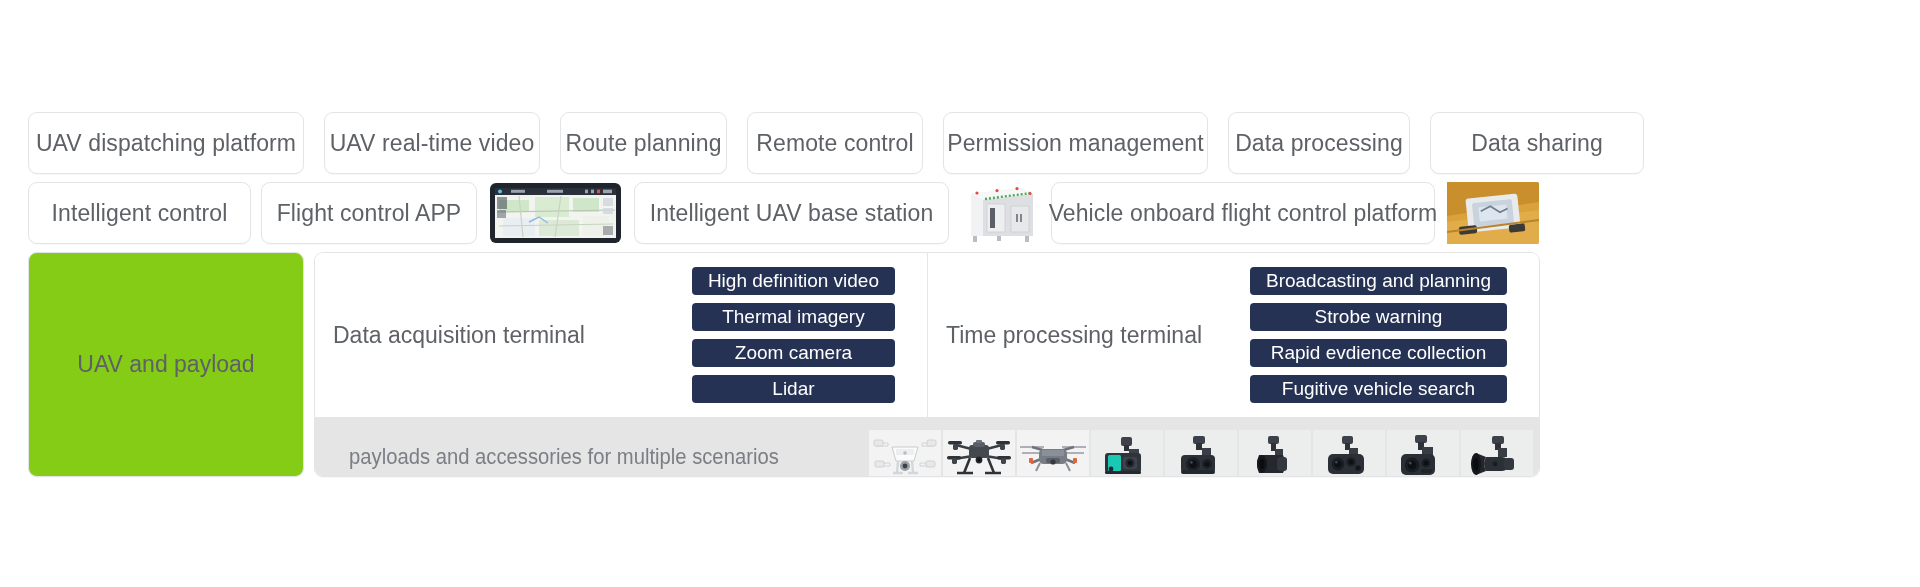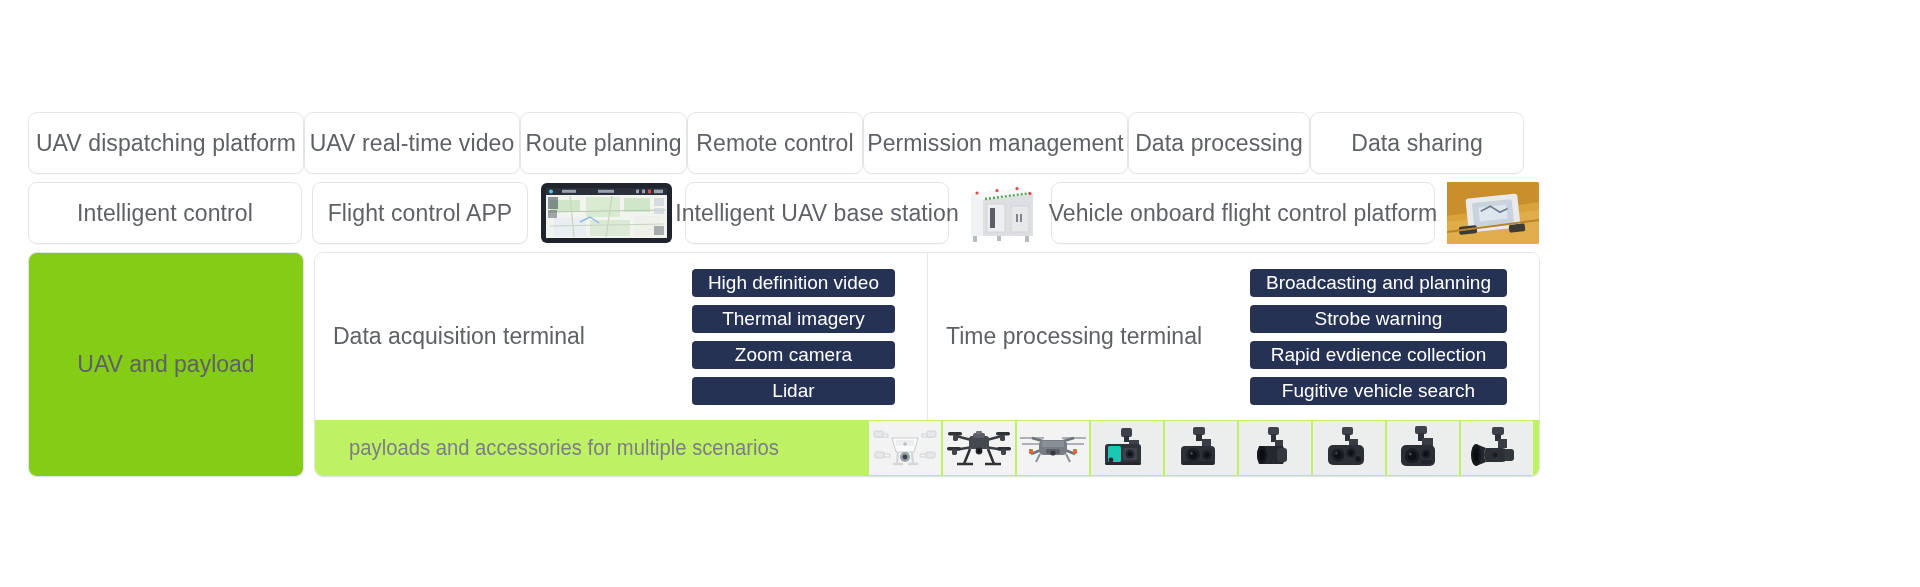--- a/index.html
+++ b/index.html
@@ -43,21 +43,21 @@
     letter-spacing: .1px;
     text-align: center;
     white-space: nowrap;
     padding: 0 18px;
     box-shadow: 0 1px 1px rgba(0,0,0,.03);
   }
 
   
   .row1 {
     display: flex;
-    gap: 0;
+    gap: 20px;
     height: 62px;
   }
   .row1 .pill { height: 62px; flex: 0 0 auto; }
 
   
   .row2 {
     display: flex;
     gap: 10px;
     height: 62px;
     align-items: stretch;
@@ -147,24 +147,24 @@
     align-items: center;
     justify-content: center;
     padding: 0 16px;
     white-space: nowrap;
   }
   .chip-col.right .chip { min-width: 246px; }
 
   
   .payload-bar {
     flex: 0 0 56px;
-    background: #bef264;
-    display: flex;
-    align-items: center;
-    padding: 0 6px 0 34px;
+    background: #e5e5e5;
+    display: flex;
+    align-items: center;
+    padding: 12px 6px 0 34px;
     gap: 0;
   }
 
   .payload-bar-label {
     color: #7b7e84;
     font-size: 22px;
     white-space: nowrap;
     font-family: "Liberation Sans Narrow", "Liberation Sans", sans-serif;
     transform: scaleX(.92);
     transform-origin: left center;
@@ -256,21 +256,21 @@
           <rect x="8" y="15" width="10" height="12" fill="#3b4450" opacity=".55"></rect>
           <rect x="8" y="28" width="9" height="8" fill="#3b4450" opacity=".45"></rect>
           <rect x="114" y="16" width="10" height="8" fill="#cfd6dd" opacity=".8"></rect>
           <rect x="114" y="26" width="10" height="6" fill="#cfd6dd" opacity=".8"></rect>
           <rect x="114" y="44" width="10" height="9" fill="#3b4450" opacity=".4"></rect>
           <path d="M40 40 l10 -5 l9 6" stroke="#8fb8e0" stroke-width="1.4" fill="none"></path>
           <rect x="6" y="56" width="121" height="5" fill="#20242c"></rect>
         </svg>
       </div>
 
-      <div class="pill" style="width:264px">
+      <div class="pill" style="width:315px">
           <span>Intelligent UAV base station</span>
         </div>
 
       <div class="photo" style="width:82px">
         <svg width="78" height="62" viewBox="0 0 78 62">
           <rect x="0" y="0" width="78" height="62" fill="#ffffff"></rect>
           <path d="M10 12 L60 6 L72 12 L72 54 L10 54 Z" fill="#e9eaec"></path>
           <path d="M10 12 L60 6 L72 12 L22 18 Z" fill="#f6f7f8"></path>
           <path d="M22 18 L72 12 L72 54 L22 54 Z" fill="#dddfe2"></path>
           <path d="M10 12 L22 18 L22 54 L10 54 Z" fill="#f1f2f3"></path>

